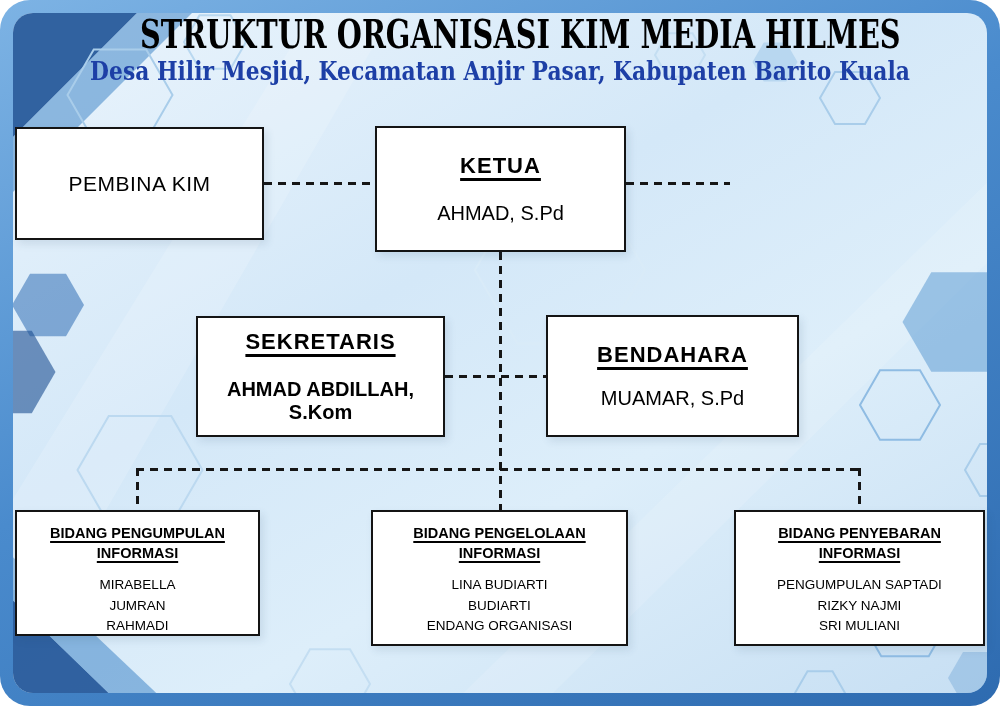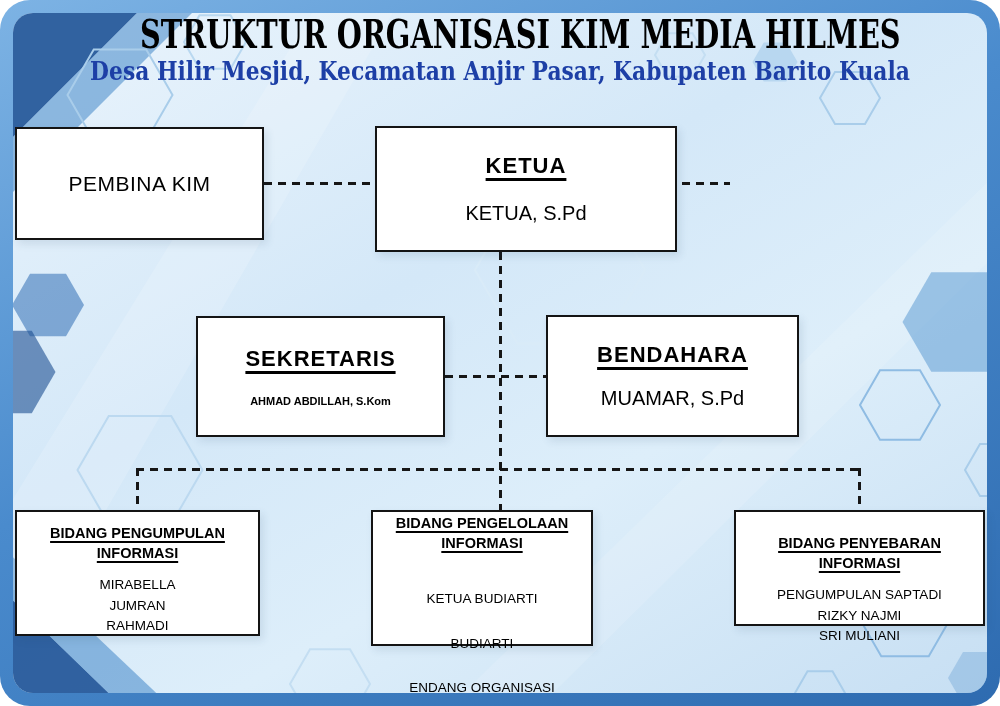--- a/index.html
+++ b/index.html
@@ -35,33 +35,33 @@
   .c4 { left:445px; top:375px; width:101px; }
   .c5 { left:136px; top:468px; width:725px; }
   .c6 { left:136px; top:468px; height:42px; }
   .c7 { left:858px; top:468px; height:42px; }
 
   
   .node { position:absolute; background:#ffffff; border:2px solid #141414;
           display:flex; flex-direction:column; align-items:center; justify-content:center;
           text-align:center; color:#000; box-shadow:3px 4px 8px rgba(40,70,110,0.12); }
   .n-pembina   { left:15px;  top:127px; width:249px; height:113px;text-align:right; }
-  .n-ketua     { left:375px; top:126px; width:302px; height:126px; gap:23px; }
+  .n-ketua     { left:375px; top:126px; width:251px; height:126px; gap:23px; }
   .n-kepala    { left:730px; top:127px; width:254px; height:113px; }
   .n-sekretaris{ left:196px; top:316px; width:249px; height:121px; gap:23px; }
   .n-bendahara { left:546px; top:315px; width:253px; height:122px; gap:19px; }
   .n-bidang1   { left:15px;  top:510px; width:245px; height:126px; justify-content:flex-start; padding-top:11px; }
-  .n-bidang2   { left:371px; top:510px; width:222px; height:136px; justify-content:flex-start; padding-top:1px;gap:24px; }
-  .n-bidang3   { left:734px; top:510px; width:251px; height:116px; justify-content:flex-start; padding-top:21px; }
+  .n-bidang2   { left:371px; top:510px; width:257px; height:136px; justify-content:flex-start; padding-top:11px; }
+  .n-bidang3   { left:734px; top:510px; width:251px; height:136px; justify-content:flex-start; padding-top:11px; }
 
   .node-label { font-size:21px; letter-spacing:0.5px; }
   .node-title { font-size:22px; font-weight:bold; letter-spacing:1px;
                 text-decoration:underline; text-decoration-thickness:2.5px; text-underline-offset:5px; }
   .node-name  { font-size:20px; }
-  .node-name-sm { font-size:11px; font-weight:bold; }
+  .node-name-sm { font-size:20px; font-weight:bold; }
 
   .bidang-title { font-size:14.5px; font-weight:bold; line-height:1.4; max-width:200px; margin:0 auto 11px;
                   text-decoration:underline; text-decoration-thickness:1.5px; text-underline-offset:3px; }
   .member { font-size:13.5px; line-height:1.55; }
 </style>
 </head>
 <body>
 
 <div class="canvas">
 
@@ -112,21 +112,21 @@
     <div class="dash-h c5"></div>
     <div class="dash-v c6"></div>
     <div class="dash-v c7"></div>
 
     <div class="node n-pembina">
       <div class="node-label">PEMBINA KIM</div>
     </div>
 
     <div class="node n-ketua">
       <div class="node-title">KETUA</div>
-      <div class="node-name">KETUA, S.Pd</div>
+      <div class="node-name">AHMAD, S.Pd</div>
     </div>
 
 
     <div class="node n-sekretaris">
       <div class="node-title">SEKRETARIS</div>
       <div class="node-name-sm">AHMAD ABDILLAH, S.Kom</div>
     </div>
 
     <div class="node n-bidang1">
       <div class="bidang-title">BIDANG PENGUMPULAN INFORMASI</div>
@@ -135,21 +135,21 @@
       <div class="member">RAHMADI</div>
     </div>
 
     <div class="node n-bendahara">
       <div class="node-title">BENDAHARA</div>
       <div class="node-name">MUAMAR, S.Pd</div>
     </div>
 
     <div class="node n-bidang2">
       <div class="bidang-title">BIDANG PENGELOLAAN INFORMASI</div>
-      <div class="member">KETUA BUDIARTI</div>
+      <div class="member">LINA BUDIARTI</div>
       <div class="member">BUDIARTI</div>
       <div class="member">ENDANG ORGANISASI</div>
     </div>
 
     <div class="node n-bidang3">
       <div class="bidang-title">BIDANG PENYEBARAN INFORMASI</div>
       <div class="member">PENGUMPULAN SAPTADI</div>
       <div class="member">RIZKY NAJMI</div>
       <div class="member">SRI MULIANI</div>
     </div>

